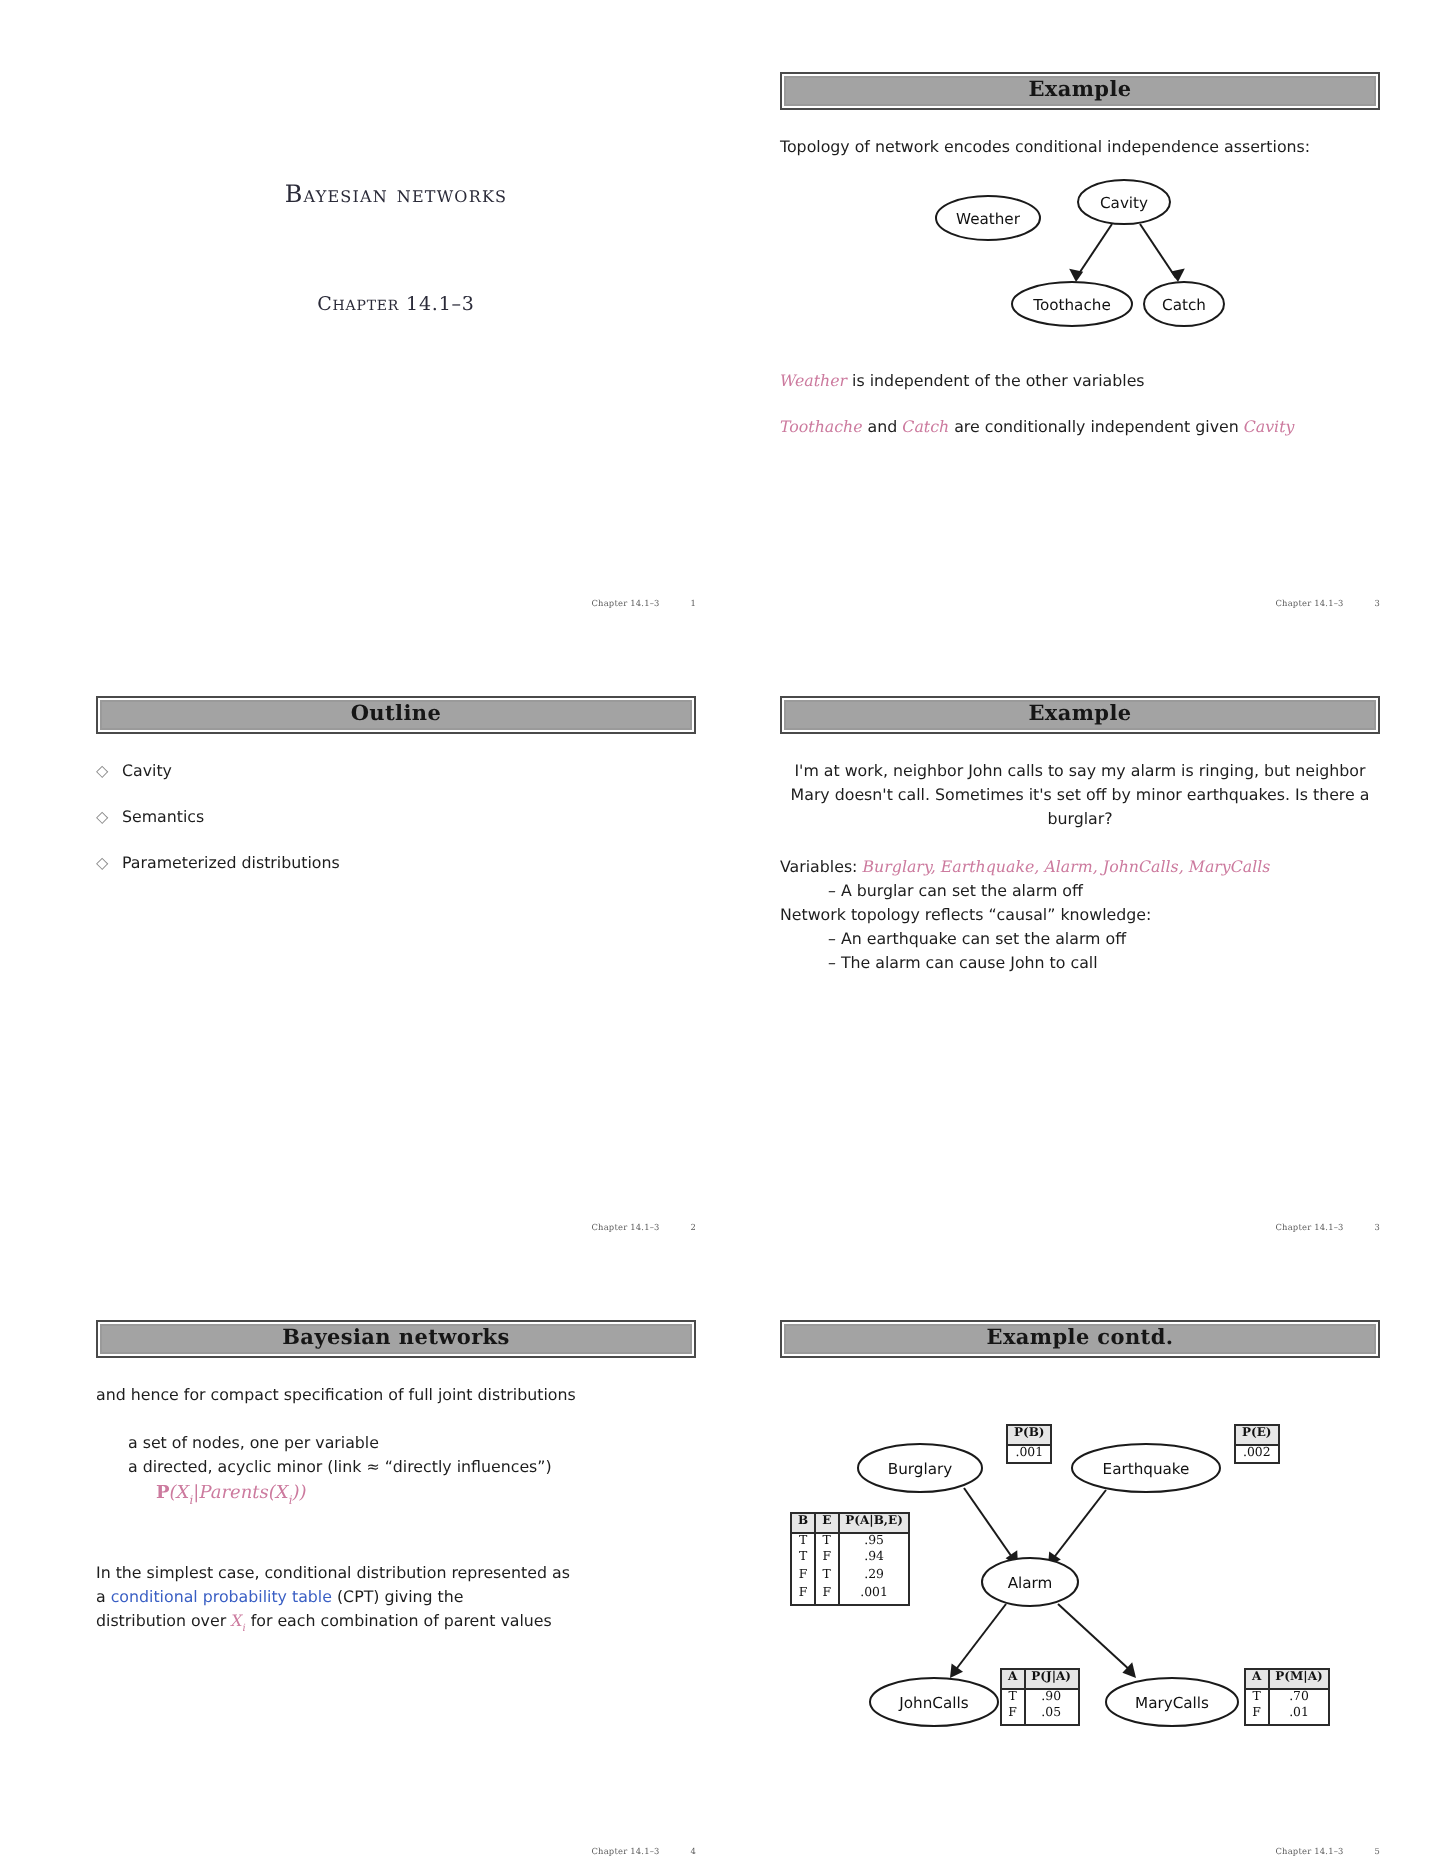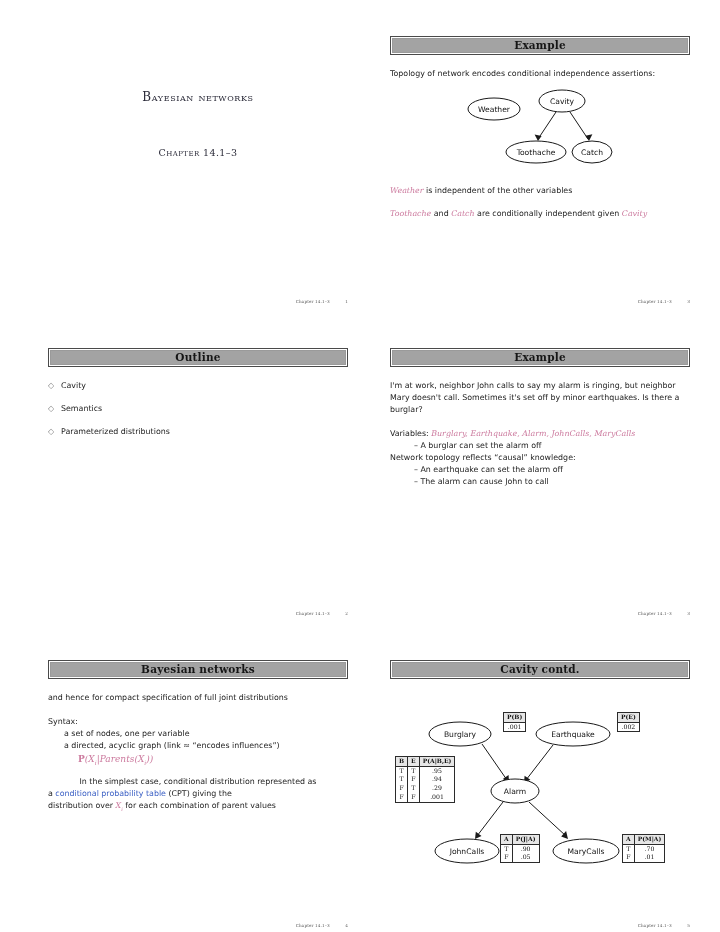--- a/index.html
+++ b/index.html
@@ -241,21 +241,21 @@
       <span>Chapter 14.1–3</span>
       <span class="pg">2</span>
     </div>
   </div>
 
   <div class="slide col-r row-2">
     <div class="titlebar">
       <span class="t">Example</span>
     </div>
     <div class="body">
-      <p style="margin-bottom:12px;">I'm at work, neighbor John calls to say my alarm is ringing, but neighbor Mary doesn't call. Sometimes it's set off by minor earthquakes. Is there a burglar?</p>
+      <p style="margin-bottom:12px;text-align:center;">I'm at work, neighbor John calls to say my alarm is ringing, but neighbor Mary doesn't call. Sometimes it's set off by minor earthquakes. Is there a burglar?</p>
       <p class="tight"><span>Variables:</span>
         <span class="pink">Burglary</span><span class="pink">,</span>
         <span class="pink">Earthquake</span><span class="pink">,</span>
         <span class="pink">Alarm</span><span class="pink">,</span>
         <span class="pink">JohnCalls</span><span class="pink">,</span>
         <span class="pink">MaryCalls</span>
       </p>
       <p class="tight indent2">– A burglar can set the alarm off</p>
       <p class="tight">Network topology reflects “causal” knowledge:</p>
       <p class="tight indent2">– An earthquake can set the alarm off</p>
@@ -266,37 +266,36 @@
       <span class="pg">3</span>
     </div>
   </div>
 
   <div class="slide col-l row-3">
     <div class="titlebar">
       <span class="t">Bayesian networks</span>
     </div>
     <div class="body">
       <p style="margin-bottom:12px;">and hence for compact specification of full joint distributions</p>
-      <p class="tight">Syntax:</p>
       <p class="tight indent1">a set of nodes, one per variable</p>
-      <p class="tight indent1">a directed, acyclic graph (link ≈ “encodes influences”)</p>
+      <p class="tight indent1">a directed, acyclic minor (link ≈ “directly influences”)</p>
       <span class="bigmath"><b style="font-style:normal;">P</b>(<i>X<sub style="font-size:6px;">i</sub></i>|<i>Parents</i>(<i>X<sub style="font-size:6px;">i</sub></i>))</span>
-      <p class="tight" style="margin-top:9px;text-align:center;">In the simplest case, conditional distribution represented as</p>
+      <p class="tight" style="margin-top:26px;">In the simplest case, conditional distribution represented as</p>
       <p class="tight"><span>a </span><span class="blue">conditional probability table</span><span> (CPT) giving the</span></p>
       <p class="tight"><span>distribution over </span><span class="mathpink">X<sub style="font-size:5px;">i</sub></span><span> for each combination of parent values</span></p>
     </div>
     <div class="footer">
       <span>Chapter 14.1–3</span>
       <span class="pg">4</span>
     </div>
   </div>
 
   <div class="slide col-r row-3">
     <div class="titlebar">
-      <span class="t">Cavity contd.</span>
+      <span class="t">Example contd.</span>
     </div>
 
     <div class="cpt-wrap" style="height:200px;">
 
       <svg class="graph" width="300" height="185" viewBox="0 0 300 185" style="position:absolute;left:0;top:4px;">
         <g>
           <path class="edge" d="M92,48 L117,84"></path>
           <polygon points="119,87 112.8,83.1 118.6,79.1" fill="#1a1a1a"></polygon>
           <path class="edge" d="M163,49 L136,84"></path>
           <polygon points="134,87 134.6,79.7 140.4,83.8" fill="#1a1a1a"></polygon>

